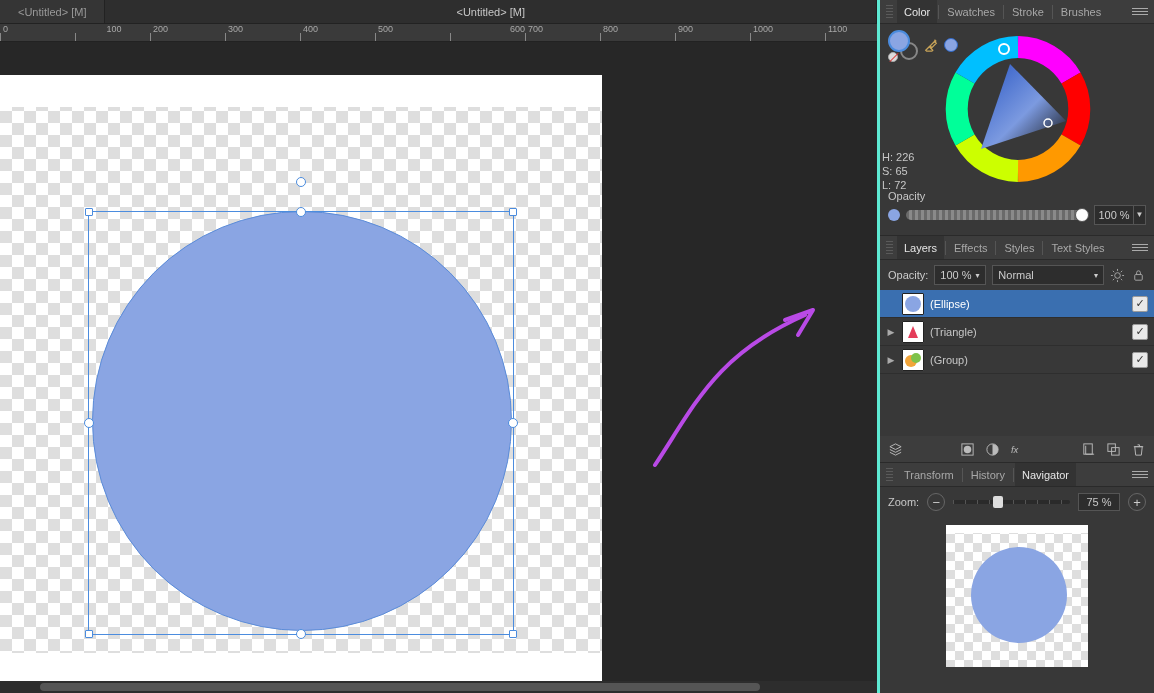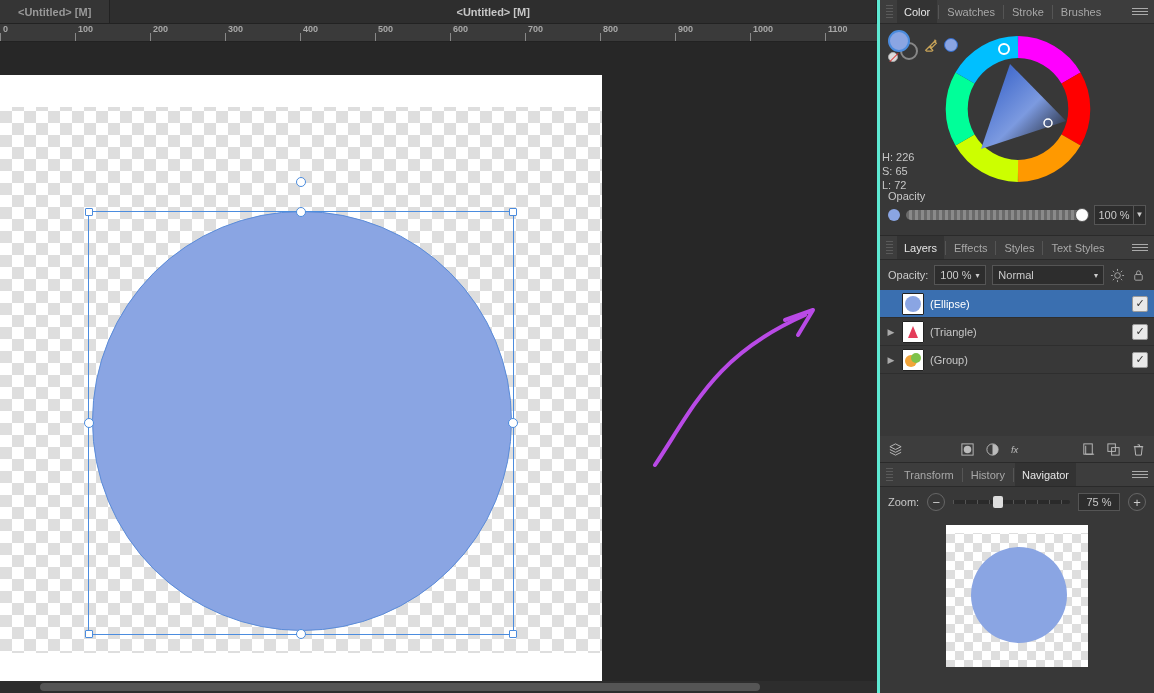--- a/index.html
+++ b/index.html
@@ -1,20 +1,20 @@
 <!DOCTYPE html>
 <html><head>
 <meta charset="utf-8">
 <style>
   * { box-sizing: border-box; margin: 0; padding: 0; font-family: -apple-system, "Helvetica Neue", Arial, sans-serif; }
   html, body { width: 1154px; height: 693px; background:#000; overflow:hidden; color:#c7c7c7; font-size:11px; }
   .app { display:flex; width:100%; height:100%; }
 
   
-  .canvas-area { flex:1; background:#fde047; position:relative; display:flex; flex-direction:column;font-weight:bold; }
+  .canvas-area { flex:1; background:#fde047; position:relative; display:flex; flex-direction:column; }
   .doc-tabs { height:24px; background:#353535; display:flex; border-bottom:1px solid #222;}
   .doc-tab { padding:0 18px; line-height:24px; font-size:11px; color:#c7c7c7; border-right:1px solid #222; }
   .doc-tab.inactive { flex:0 0 auto; color:#999; }
   .doc-tab.spacer { flex:1; text-align:center; background:#2e2e2e; }
   .ruler { height:18px; background:#3a3a3a; position:relative; overflow:hidden; border-bottom:1px solid #222;}
   .ruler-inner { position:absolute; left:0; top:0; height:100%; display:flex; }
   .ruler-unit { position:relative; font-size:9px; color:#a8a8a8; height:100%; padding-left:3px; line-height:10px;}
   .ruler-unit .tick { position:absolute; bottom:0; left:0; width:1px; height:8px; background:#888;}
   .viewport { flex:1; background:#272727; position:relative; overflow:hidden; }
   .artboard { position:absolute; left:0; top:33px; width:602px; height:608px; background:#fff;
@@ -128,26 +128,26 @@
 <div class="app">
 
   <div class="canvas-area">
     <div class="doc-tabs">
       <div class="doc-tab inactive">&lt;Untitled&gt; [M]</div>
       <div class="doc-tab spacer">&lt;Untitled&gt; [M]</div>
     </div>
     <div class="ruler">
       <div class="ruler-inner" id="ruler-inner">
           <div class="ruler-unit" style="width: 75px;">0<div class="tick"></div></div>
-          <div class="ruler-unit" style="width: 75px;">100<div class="tick"></div></div>
+          <div class="ruler-unit" style="width: 75px; text-align: center;">100<div class="tick"></div></div>
           <div class="ruler-unit" style="width: 75px;">200<div class="tick"></div></div>
           <div class="ruler-unit" style="width: 75px;">300<div class="tick"></div></div>
           <div class="ruler-unit" style="width: 75px;">400<div class="tick"></div></div>
           <div class="ruler-unit" style="width: 75px;">500<div class="tick"></div></div>
-          <div class="ruler-unit" style="width: 75px;">600<div class="tick"></div></div>
+          <div class="ruler-unit" style="width: 75px; text-align: right;">600<div class="tick"></div></div>
           <div class="ruler-unit" style="width: 75px;">700<div class="tick"></div></div>
           <div class="ruler-unit" style="width: 75px;">800<div class="tick"></div></div>
           <div class="ruler-unit" style="width: 75px;">900<div class="tick"></div></div>
           <div class="ruler-unit" style="width: 75px;">1000<div class="tick"></div></div>
           <div class="ruler-unit" style="width: 75px;">1100<div class="tick"></div></div>
         </div>
     </div>
     <div class="viewport">
       <div class="artboard">
         <div class="ellipse"></div>

